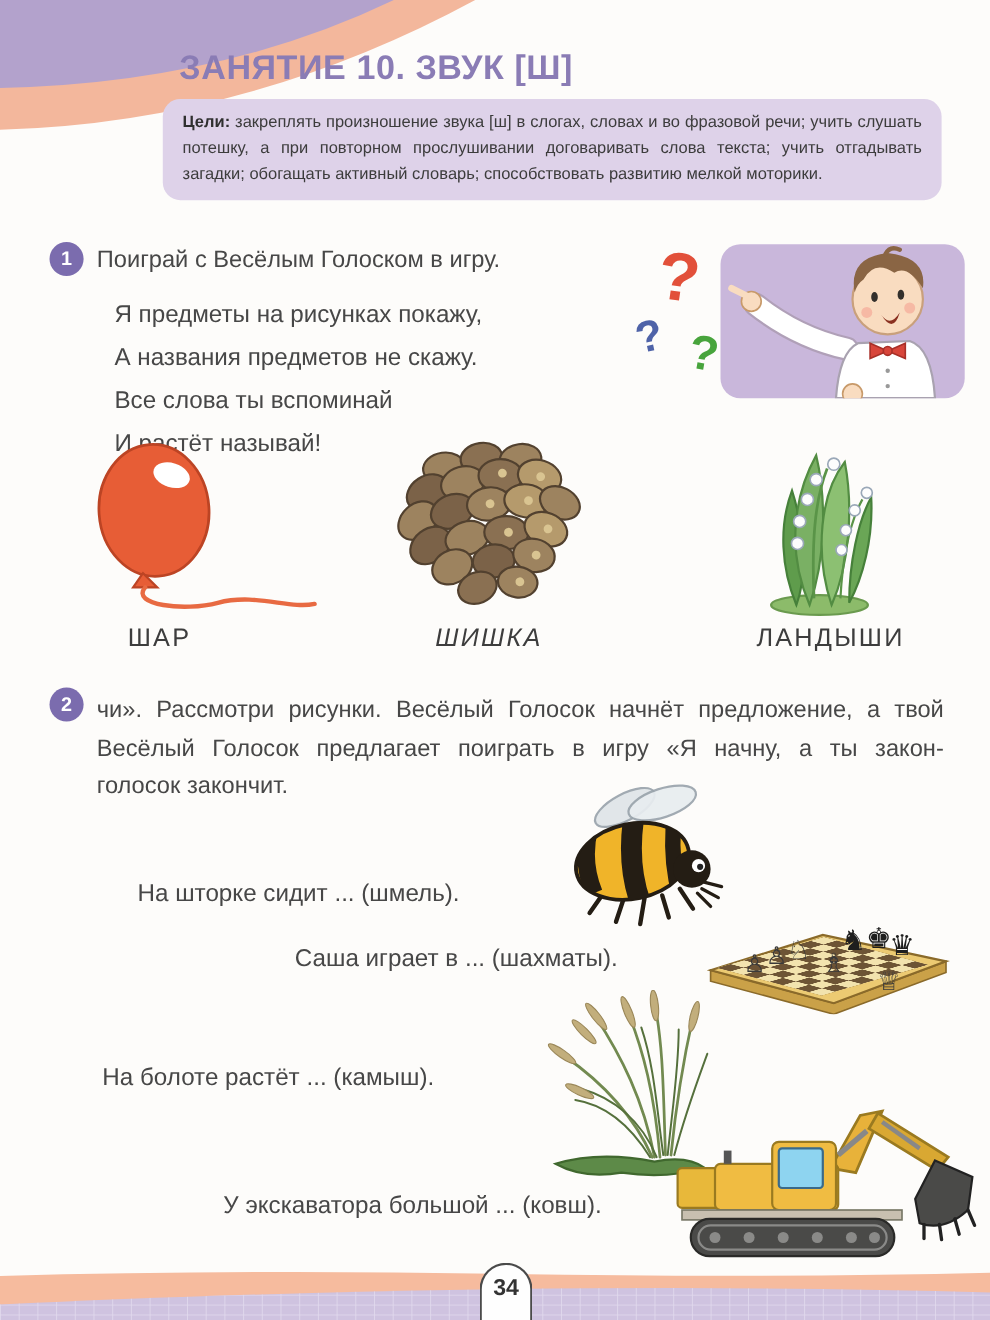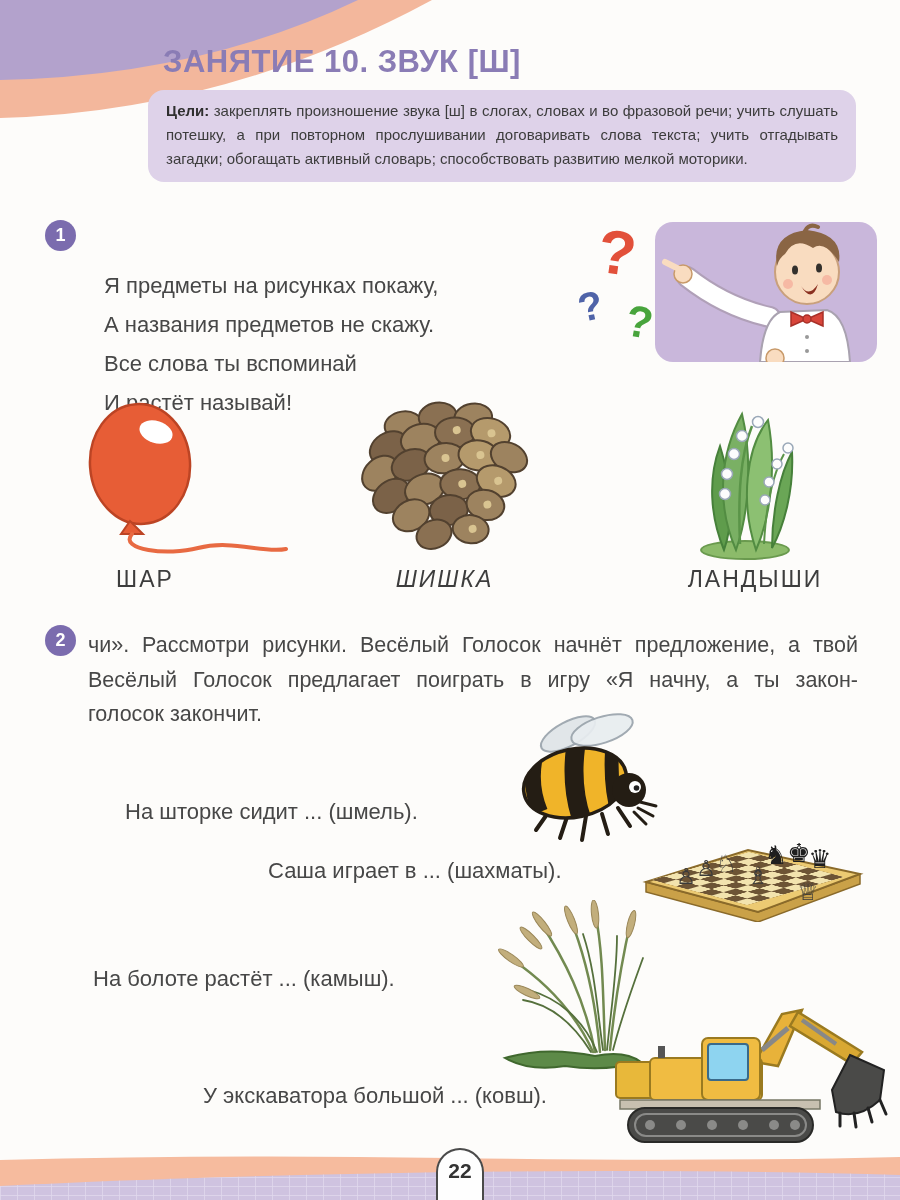--- a/index.html
+++ b/index.html
@@ -80,20 +80,21 @@
   </svg>
 
   <div id="page-title" class="abs">ЗАНЯТИЕ 10. ЗВУК [Ш]</div>
 
   <div id="goals-box" class="abs">
     <b>Цели:</b>
     <span>закреплять произношение звука [ш] в слогах, словах и во фразовой речи; учить слушать потешку, а при повторном прослушивании договаривать слова текста; учить отгадывать загадки; обогащать активный словарь; способствовать развитию мелкой моторики.</span>
   </div>
 
   <div id="task1-circle" class="abs task-circle">1</div>
+  <div id="task1-instruction" class="abs">Поиграй с Весёлым Голоском в игру.</div>
 
   <div id="poem" class="abs">
     <div>Я предметы на рисунках покажу,</div>
     <div>А названия предметов не скажу.</div>
     <div>Все слова ты вспоминай</div>
     <div>И растёт называй!</div>
   </div>
 
   <div id="qmark-red" class="abs qmark">?</div>
   <div id="qmark-blue" class="abs qmark">?</div>
@@ -324,15 +325,15 @@
     <defs>
       <pattern id="grid" width="17" height="9" patternUnits="userSpaceOnUse">
         <path d="M0,0 H17 M0,0 V9" stroke="#e2daee" stroke-width="1.5" fill="none"></path>
       </pattern>
     </defs>
     <path d="M0,10 Q220,4 450,8 Q700,12 900,7 L900,50 L0,50 Z" fill="#f6bb9e"></path>
     <path d="M0,36 Q200,26 450,22 Q700,19 900,25 L900,50 L0,50 Z" fill="#cfc3e0"></path>
     <path d="M0,36 Q200,26 450,22 Q700,19 900,25 L900,50 L0,50 Z" fill="url(#grid)"></path>
   </svg>
 
-  <div id="page-pill" class="abs">22</div>
+  <div id="page-pill" class="abs">34</div>
 
 </div>
 
 </body></html>

